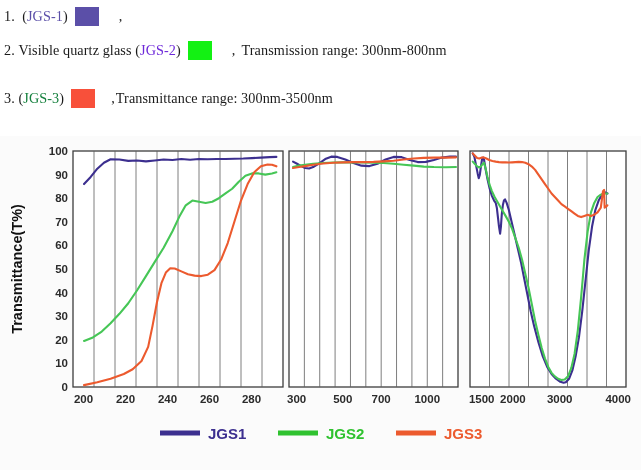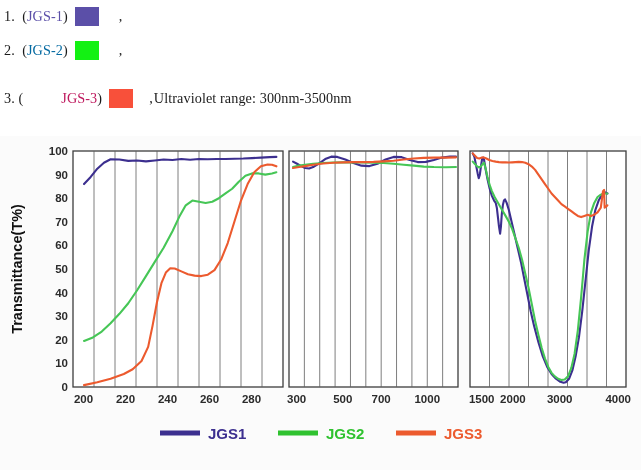--- a/index.html
+++ b/index.html
@@ -36,22 +36,22 @@
     color: #1a1a1a;
     letter-spacing: 0.1px;
   }
   .spec-line.l1 { top: 4px; }
   .spec-line.l2 { top: 38px; }
   .spec-line.l3 { top: 86px; }
 
   .spec-name { font-weight: 400; }
   .spec-code { font-weight: 400; }
   .spec-code.c1 { color: #5b4fa8; }
-  .spec-code.c2 { color: #0369a1; }
-  .spec-code.c3 { color: #be185d; margin-left: 38px; }
+  .spec-code.c2 { color: #6d28d9; }
+  .spec-code.c3 { color: #15803d; }
   .spec-paren { color: #1a1a1a; }
 
   .swatch {
     display: inline-block;
     width: 24px;
     height: 19px;
     margin: 0 6px 0 7px;
     vertical-align: middle;
     flex: 0 0 auto;
   }
@@ -104,33 +104,35 @@
 
   <div class="spec-line l1">
     <span class="spec-name">1.</span>&nbsp;
     <span class="spec-paren">&nbsp;(</span><span class="spec-code c1">JGS-1</span><span class="spec-paren">)</span>
     <span class="swatch" style="background:#5b4fa8"></span>
     <span class="spec-comma">,</span>
   </div>
 
   <div class="spec-line l2">
     <span class="spec-name">2.</span>&nbsp;
+    <span class="spec-name">Visible quartz glass</span>
     <span class="spec-paren">&nbsp;(</span><span class="spec-code c2">JGS-2</span><span class="spec-paren">)</span>
     <span class="swatch" style="background:#13f113"></span>
     <span class="spec-comma">,</span>
+    <span class="spec-range">Transmission range: 300nm-800nm</span>
   </div>
 
   <div class="spec-line l3">
     <span class="spec-name">3.</span>
     <span class="spec-paren">&nbsp;(</span>
       <span class="spec-code c3">JGS-3</span>
       <span class="spec-paren">)</span>
     <span class="swatch" style="background:#f8503a"></span>
     <span class="spec-comma" style="margin-left:10px;margin-right:1px">,</span>
-    <span class="spec-range">Ultraviolet range: 300nm-3500nm</span>
+    <span class="spec-range">Transmittance range: 300nm-3500nm</span>
   </div>
 
 </div>
 
 <div id="chart-block">
   <svg id="chart-svg" width="641" height="334" viewBox="0 0 641 334">
       <text x="68" y="255" text-anchor="end" class="axis-text">0</text>
       <line x1="73" y1="227.4" x2="283" y2="227.4" class="grid-major"></line>
       <line x1="289" y1="227.4" x2="458" y2="227.4" class="grid-major"></line>
       <line x1="470" y1="227.4" x2="626" y2="227.4" class="grid-major"></line>

